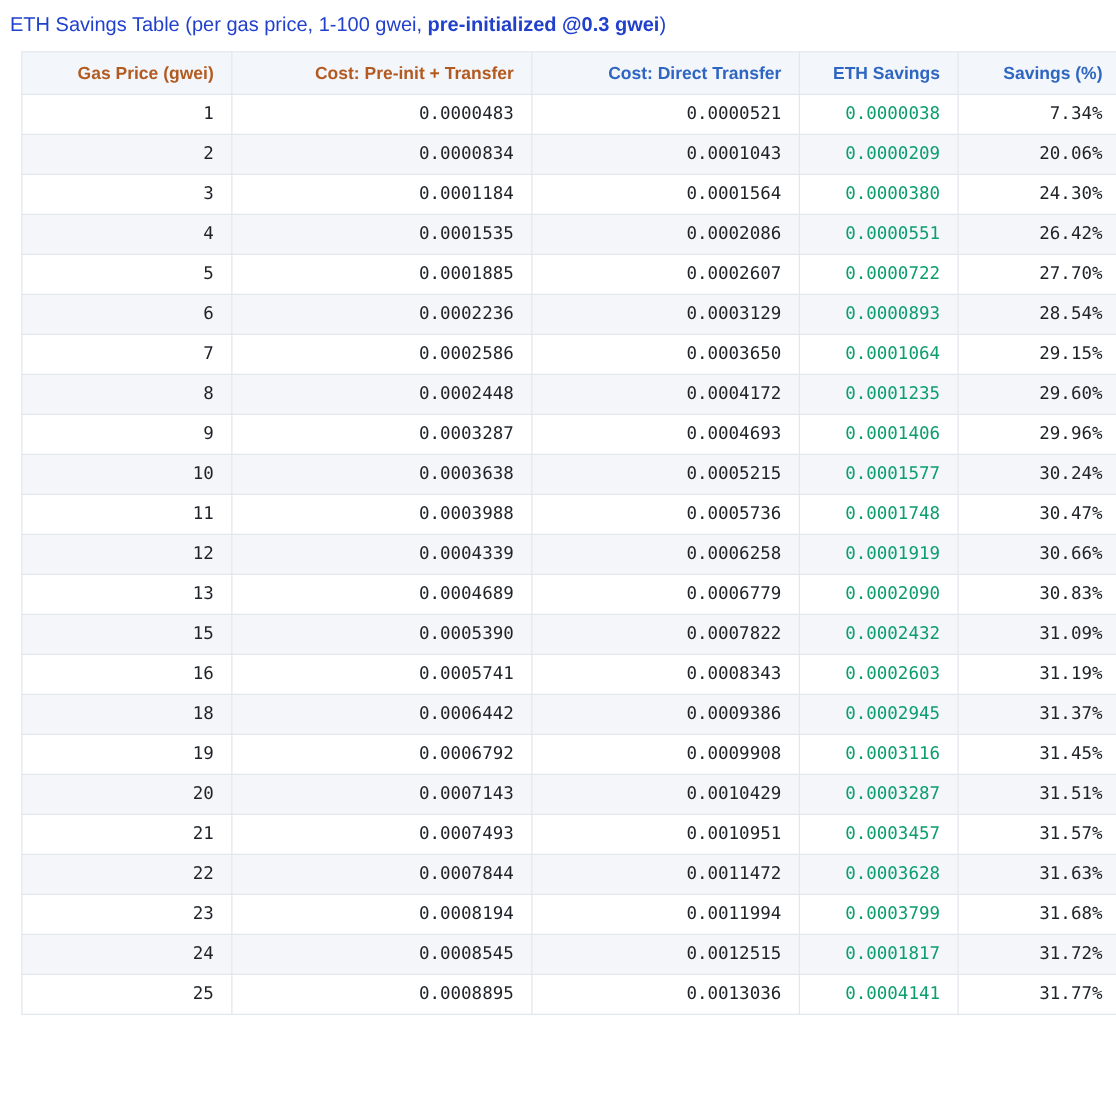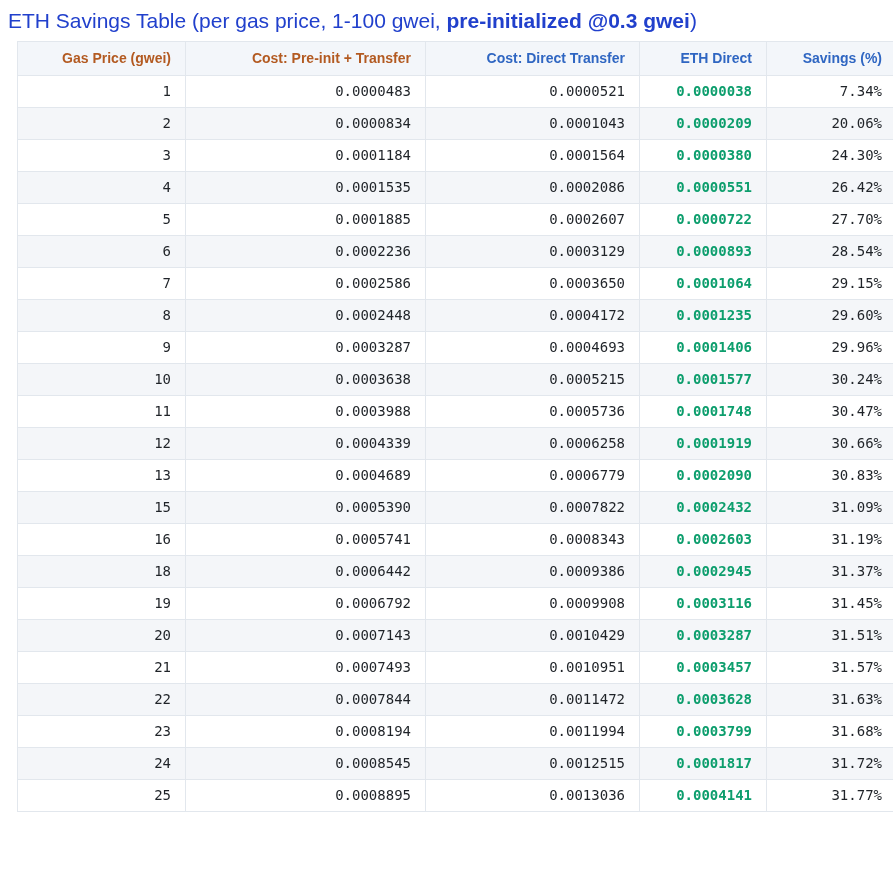--- a/index.html
+++ b/index.html
@@ -11,21 +11,21 @@
     --stripe:#f4f6f9;
     --head-bg:#f3f6fa;
     --border:#e2e7ed;
   }
   *{box-sizing:border-box;}
   html,body{margin:0;padding:0;background:#ffffff;}
   body{font-family:"Liberation Sans",sans-serif;}
   .page{width:893px;height:877px;overflow:hidden;background:#ffffff;}
   .title{
     padding:10px 8px 9px 8px;
-    font-size:21px;
+    font-size:16px;
     line-height:22px;
     color:var(--title-blue);
     font-weight:400;
     white-space:nowrap;
   }
   .title b{font-weight:700;}
   table{
     border-collapse:collapse;
     table-layout:fixed;
     width:879px;
@@ -49,42 +49,42 @@
     font-size:14px;
     line-height:17px;
     padding:7px 14px;
     text-align:right;
     border:1px solid var(--border);
     color:var(--ink);
     white-space:nowrap;
     background:#ffffff;
   }
   tbody tr:nth-child(even) td{background:var(--stripe);}
-  td.col3{color:var(--green);font-weight:700;text-align:right;}
+  td.col3{color:var(--green);font-weight:400;text-align:right;}
 </style>
 </head>
 <body>
 
 <div class="page">
   <div class="title"><span>ETH Savings Table (per gas price, 1-100 gwei, </span><b>pre-initialized @0.3 gwei</b><span>)</span></div>
 
   <table>
     <colgroup>
       <col style="width:168px">
       <col style="width:240px">
       <col style="width:214px">
       <col style="width:127px">
       <col style="width:130px">
     </colgroup>
     <thead>
       <tr>
         <th class="hdr-orange">Gas Price (gwei)</th>
         <th class="hdr-orange">Cost: Pre-init + Transfer</th>
         <th class="hdr-blue">Cost: Direct Transfer</th>
-        <th class="hdr-blue">ETH Direct</th>
+        <th class="hdr-blue">ETH Savings</th>
         <th class="hdr-blue">Savings (%)</th>
       </tr>
     </thead>
     <tbody>
         <tr>
           <td class="col0">1</td>
           <td class="col1">0.0000483</td>
           <td class="col2">0.0000521</td>
           <td class="col3">0.0000038</td>
           <td class="col4">7.34%</td>

